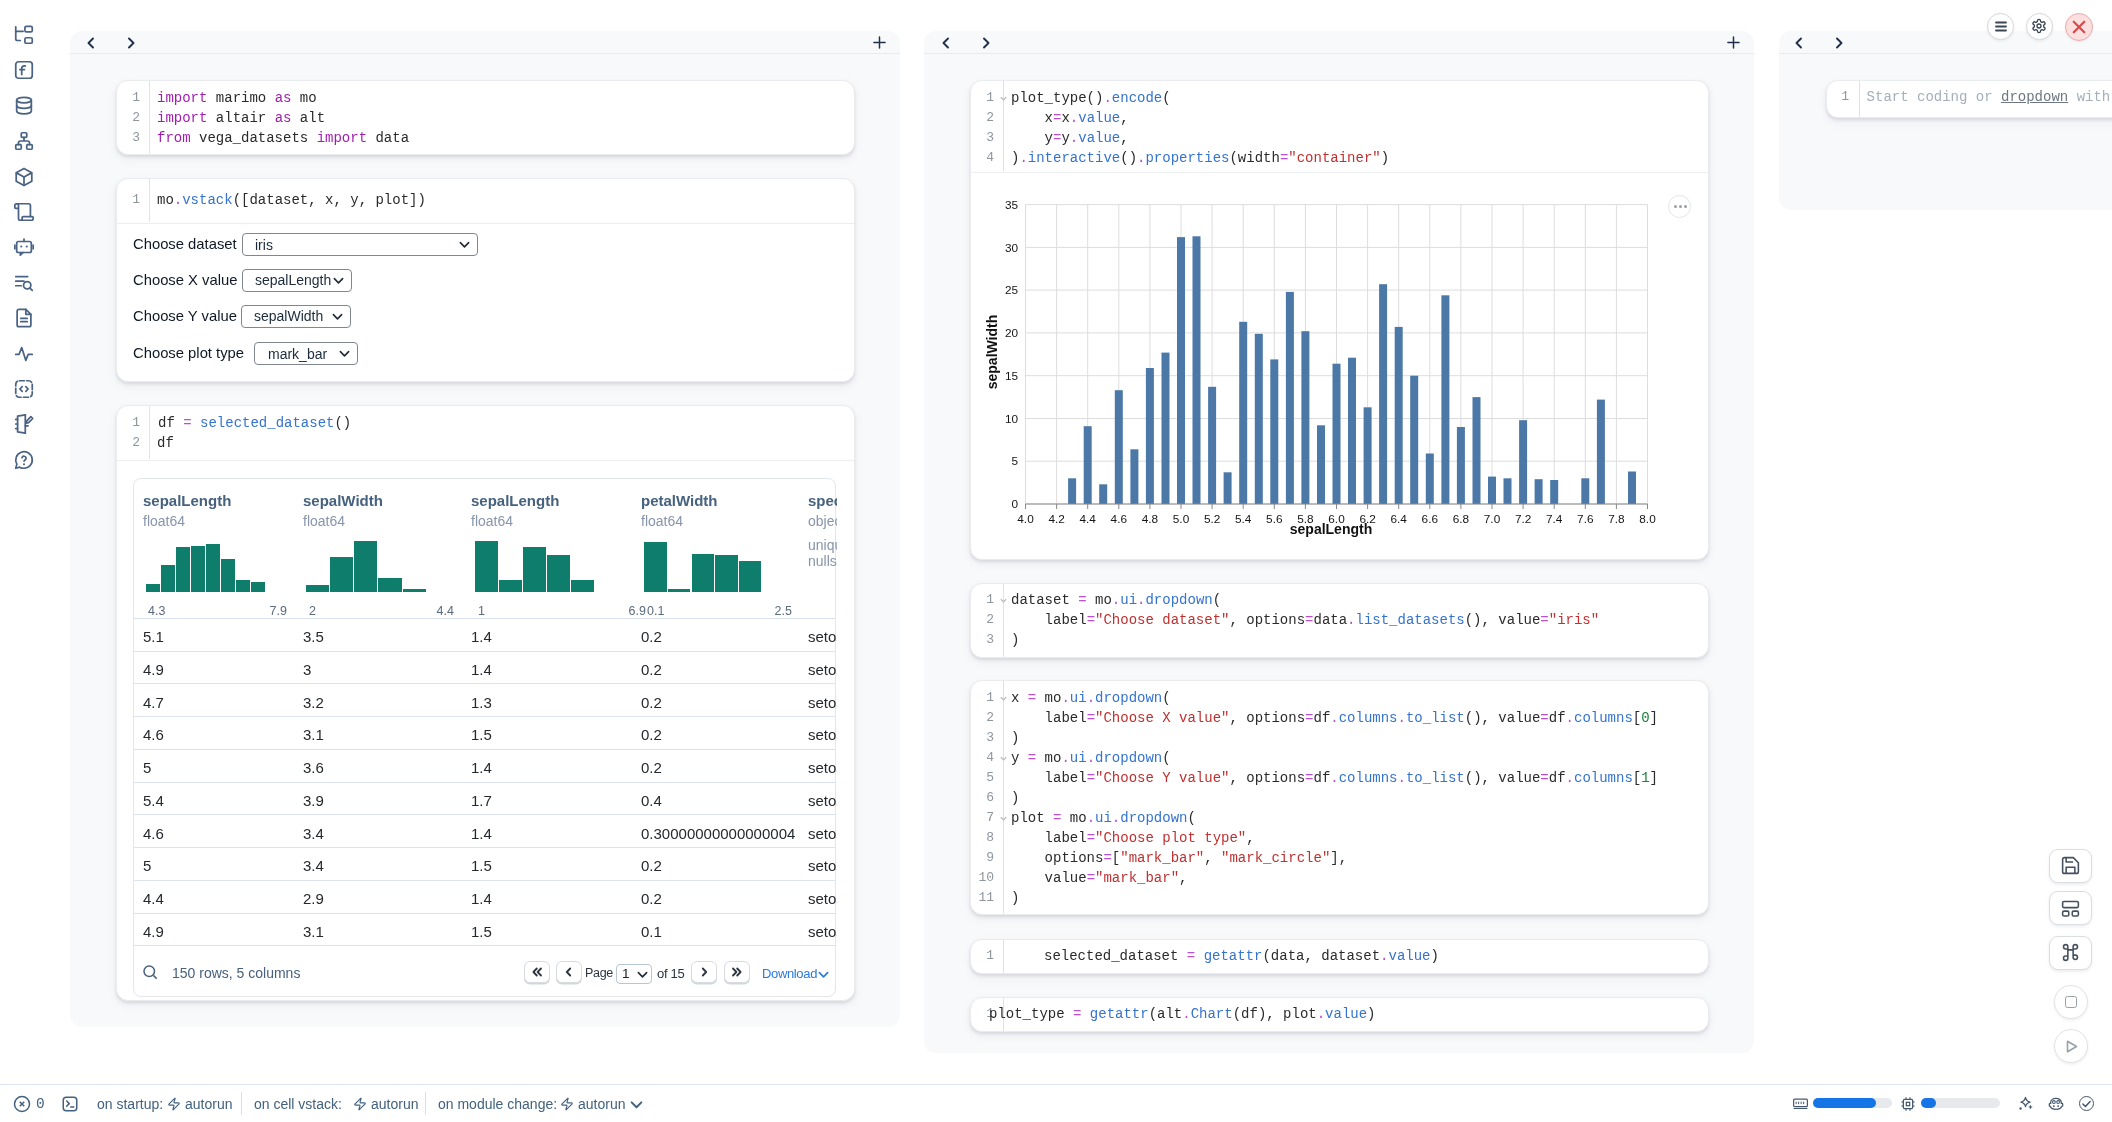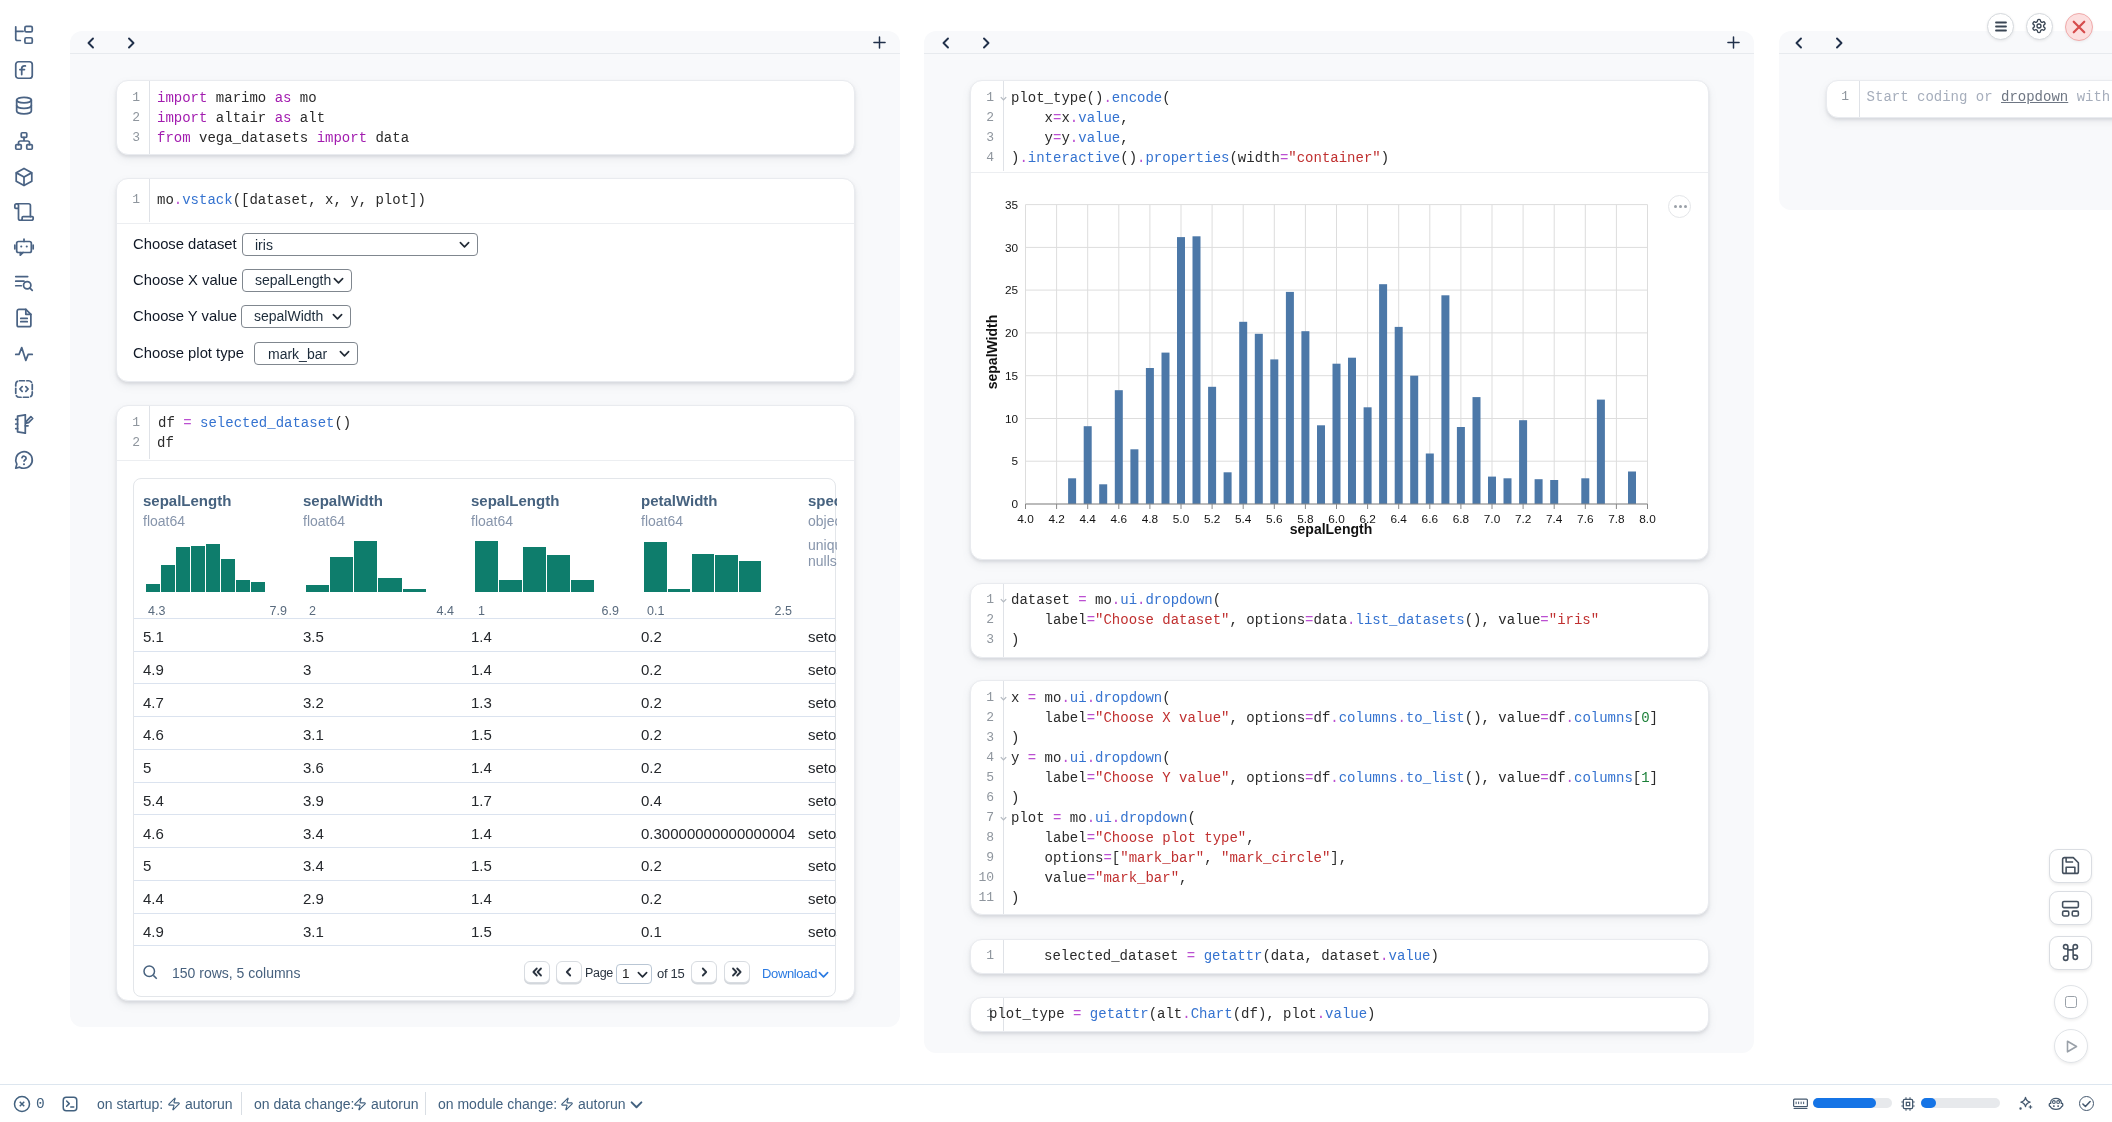--- a/index.html
+++ b/index.html
@@ -204,21 +204,21 @@
 <div class="hb" style="left:644.1px;top:542.3px;width:22.5px;height:49.7px"></div>
 <div class="hb" style="left:667.8px;top:588.6px;width:22.5px;height:3.4px"></div>
 <div class="hb" style="left:691.5px;top:554.4px;width:22.5px;height:37.6px"></div>
 <div class="hb" style="left:715.2px;top:555.4px;width:22.5px;height:36.6px"></div>
 <div class="hb" style="left:738.9px;top:561.2px;width:22.5px;height:30.8px"></div>
 <div class="axl" style="left:148px;top:603.8px">4.3</div>
 <div class="axl" style="left:255px;top:603.8px;width:32px;text-align:right">7.9</div>
 <div class="axl" style="left:309px;top:603.8px">2</div>
 <div class="axl" style="left:422px;top:603.8px;width:32px;text-align:right">4.4</div>
 <div class="axl" style="left:478px;top:603.8px">1</div>
-<div class="axl" style="left:587px;top:603.8px;width:32px;text-align:right">6.9</div>
+<div class="axl" style="left:614px;top:603.8px;width:32px;text-align:right">6.9</div>
 <div class="axl" style="left:647px;top:603.8px">0.1</div>
 <div class="axl" style="left:760px;top:603.8px;width:32px;text-align:right">2.5</div>
 <div class="abs" style="left:134px;top:617.9px;width:701px;height:32.7px;border-top:1px solid #dbe3ef"></div>
 <div class="td" style="left:143px;top:628.1px">5.1</div>
 <div class="td" style="left:303px;top:628.1px">3.5</div>
 <div class="td" style="left:471px;top:628.1px">1.4</div>
 <div class="td" style="left:641px;top:628.1px">0.2</div>
 <div class="td" style="left:808px;top:628.1px;width:29px;overflow:hidden;white-space:nowrap">setosa</div>
 <div class="abs" style="left:134px;top:650.6px;width:701px;height:32.7px;border-top:1px solid #dbe3ef"></div>
 <div class="td" style="left:143px;top:660.8px">4.9</div>
@@ -546,21 +546,21 @@
 <svg class="abs" style="left:61px;top:1095px" width="18" height="18" viewBox="0 0 24 24" fill="none" stroke="#42617f" stroke-width="2" stroke-linecap="round" stroke-linejoin="round">
     <rect x="3" y="3" width="18" height="18" rx="4"></rect>
     <path d="m7.5 8 3.5 3.5L7.5 15M13 16h4"></path>
   </svg>
 <div class="sbtxt" style="left:97px;top:1096px">on startup:</div>
 <svg class="abs" style="left:167px;top:1097px" width="14" height="14" viewBox="0 0 24 24" fill="none" stroke="#42617f" stroke-width="1.9" stroke-linejoin="round">
     <path d="M4 14a1 1 0 0 1-.78-1.63l9.9-10.2a.5.5 0 0 1 .86.46l-1.92 6.02A1 1 0 0 0 13 10h7a1 1 0 0 1 .78 1.63l-9.9 10.2a.5.5 0 0 1-.86-.46l1.92-6.02A1 1 0 0 0 11 14z"></path>
   </svg>
 <div class="sbtxt" style="left:185px;top:1096px">autorun</div>
 <div class="abs" style="left:241px;top:1092px;width:1px;height:23px;background:#d9dee4"></div>
-<div class="sbtxt" style="left:254px;top:1096px">on data change:</div>
+<div class="sbtxt" style="left:254px;top:1096px">on cell vstack:</div>
 <svg class="abs" style="left:353px;top:1097px" width="14" height="14" viewBox="0 0 24 24" fill="none" stroke="#42617f" stroke-width="1.9" stroke-linejoin="round">
     <path d="M4 14a1 1 0 0 1-.78-1.63l9.9-10.2a.5.5 0 0 1 .86.46l-1.92 6.02A1 1 0 0 0 13 10h7a1 1 0 0 1 .78 1.63l-9.9 10.2a.5.5 0 0 1-.86-.46l1.92-6.02A1 1 0 0 0 11 14z"></path>
   </svg>
 <div class="sbtxt" style="left:371px;top:1096px">autorun</div>
 <div class="abs" style="left:425px;top:1092px;width:1px;height:23px;background:#d9dee4"></div>
 <div class="sbtxt" style="left:438px;top:1096px">on module change:</div>
 <svg class="abs" style="left:560px;top:1097px" width="14" height="14" viewBox="0 0 24 24" fill="none" stroke="#42617f" stroke-width="1.9" stroke-linejoin="round">
     <path d="M4 14a1 1 0 0 1-.78-1.63l9.9-10.2a.5.5 0 0 1 .86.46l-1.92 6.02A1 1 0 0 0 13 10h7a1 1 0 0 1 .78 1.63l-9.9 10.2a.5.5 0 0 1-.86-.46l1.92-6.02A1 1 0 0 0 11 14z"></path>
   </svg>
 <div class="sbtxt" style="left:578px;top:1096px">autorun</div>

